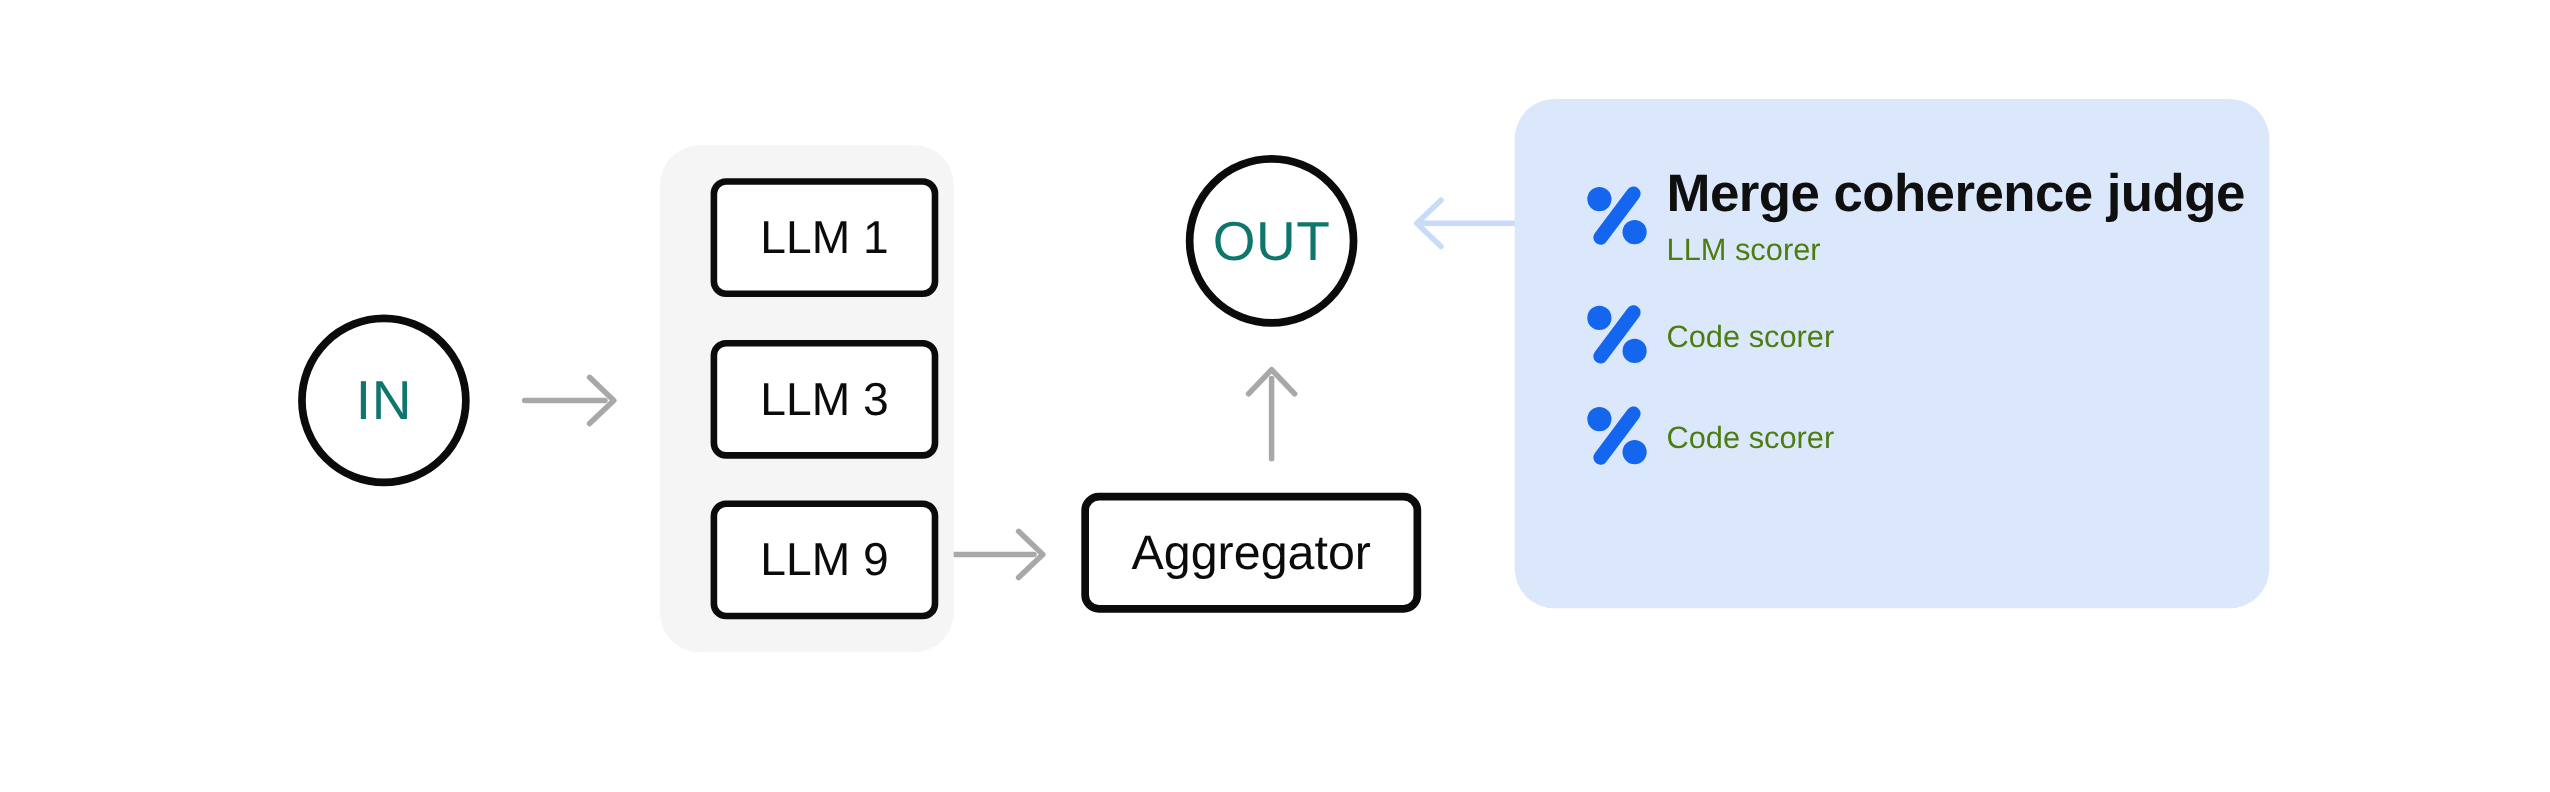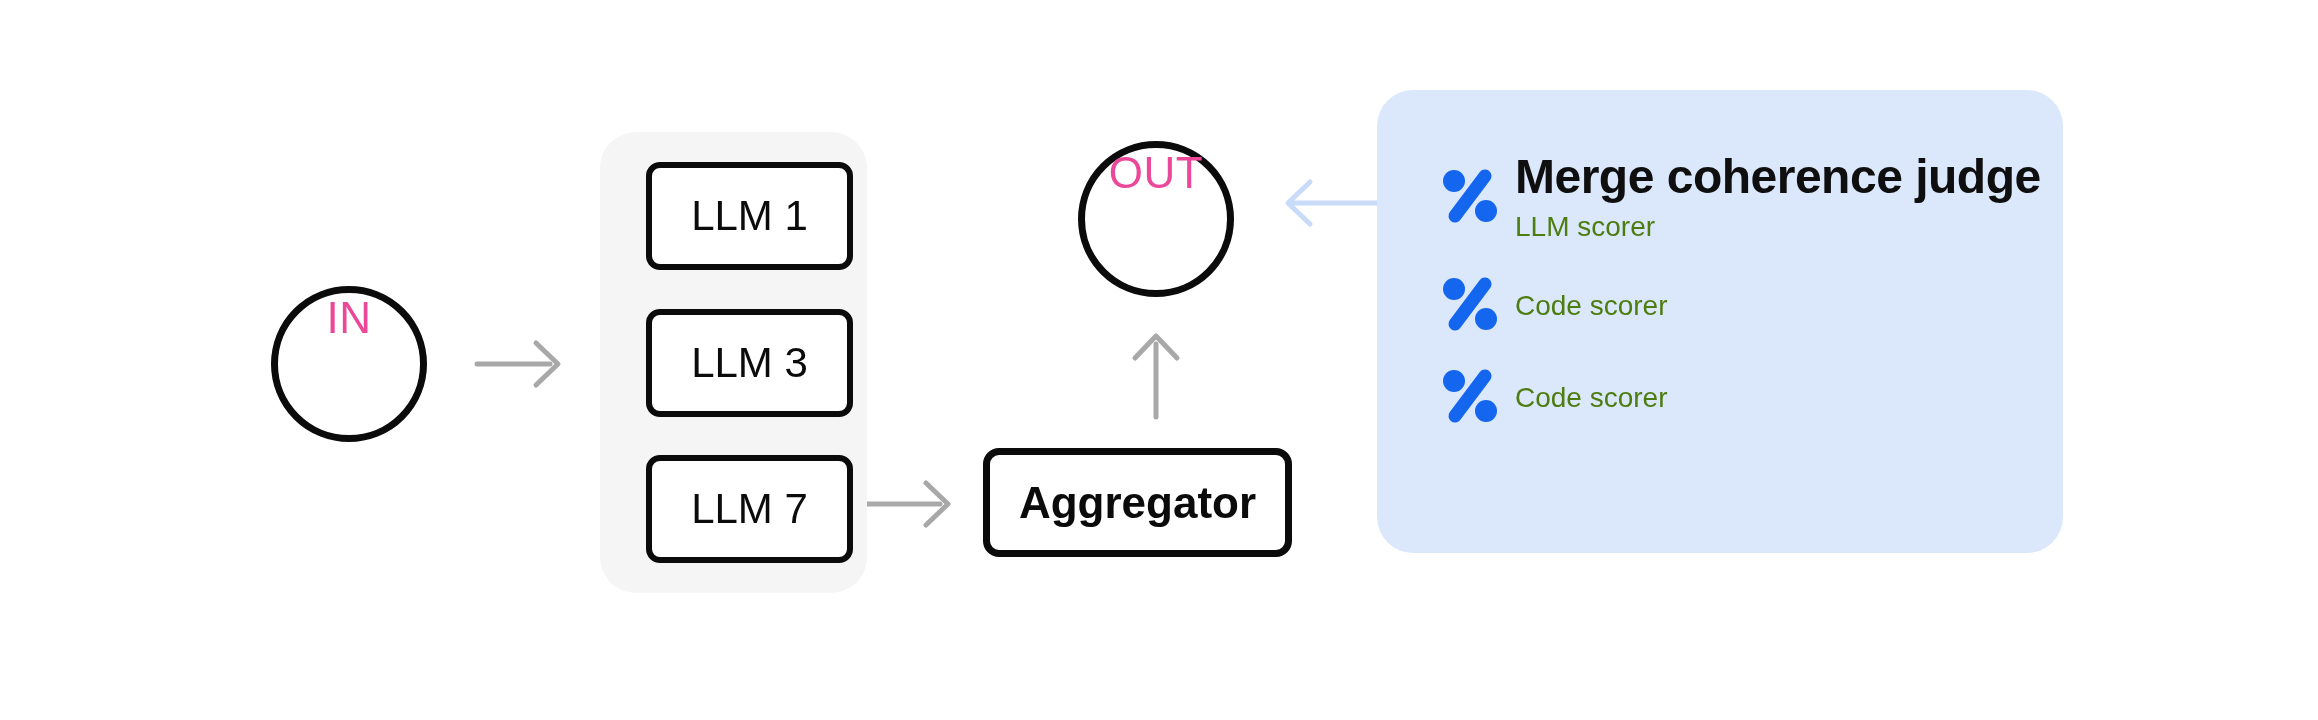--- a/index.html
+++ b/index.html
@@ -24,24 +24,25 @@
   }
   .node-circle {
     position: absolute;
     box-sizing: border-box;
     width: 156px;
     height: 156px;
     border: 7px solid #0b0b0b;
     border-radius: 50%;
     background: #ffffff;
     display: flex;
+    align-items: center;
     justify-content: center;
-    font-size: 44px;
+    font-size: 50px;
     font-weight: 500;
-    color: #ec4899;
+    color: #0f766e;
     letter-spacing: 0.5px;
   }
   .node-in  { left: 271px; top: 286px; }
   .node-out { left: 1078px; top: 141px; }
   .llm-container {
     position: absolute;
     left: 600px; top: 132px;
     width: 267px; height: 461px;
     background: #f5f5f5;
     border-radius: 36px;
@@ -71,21 +72,21 @@
     left: 983px; top: 448px;
     box-sizing: border-box;
     width: 309px; height: 109px;
     background: #ffffff;
     border: 7px solid #0b0b0b;
     border-radius: 16px;
     display: flex;
     align-items: center;
     justify-content: center;
     font-size: 44px;
-    font-weight: 700;
+    font-weight: 400;
     color: #0b0b0b;
     white-space: nowrap;
   }
   .scorer-panel {
     position: absolute;
     left: 1377px; top: 90px;
     box-sizing: border-box;
     width: 686px; height: 463px;
     background: #dbe8fc;
     border-radius: 36px;
@@ -154,21 +155,21 @@
   </div>
 
   <div class="llm-container">
     <div class="llm-box">
       <span>LLM 1</span>
     </div>
     <div class="llm-box">
       <span>LLM 3</span>
     </div>
     <div class="llm-box">
-      <span>LLM 7</span>
+      <span>LLM 9</span>
     </div>
   </div>
 
   <div class="node-aggregator">
     <span>Aggregator</span>
   </div>
 
   <div class="node-circle node-out">
     <span>OUT</span>
   </div>

